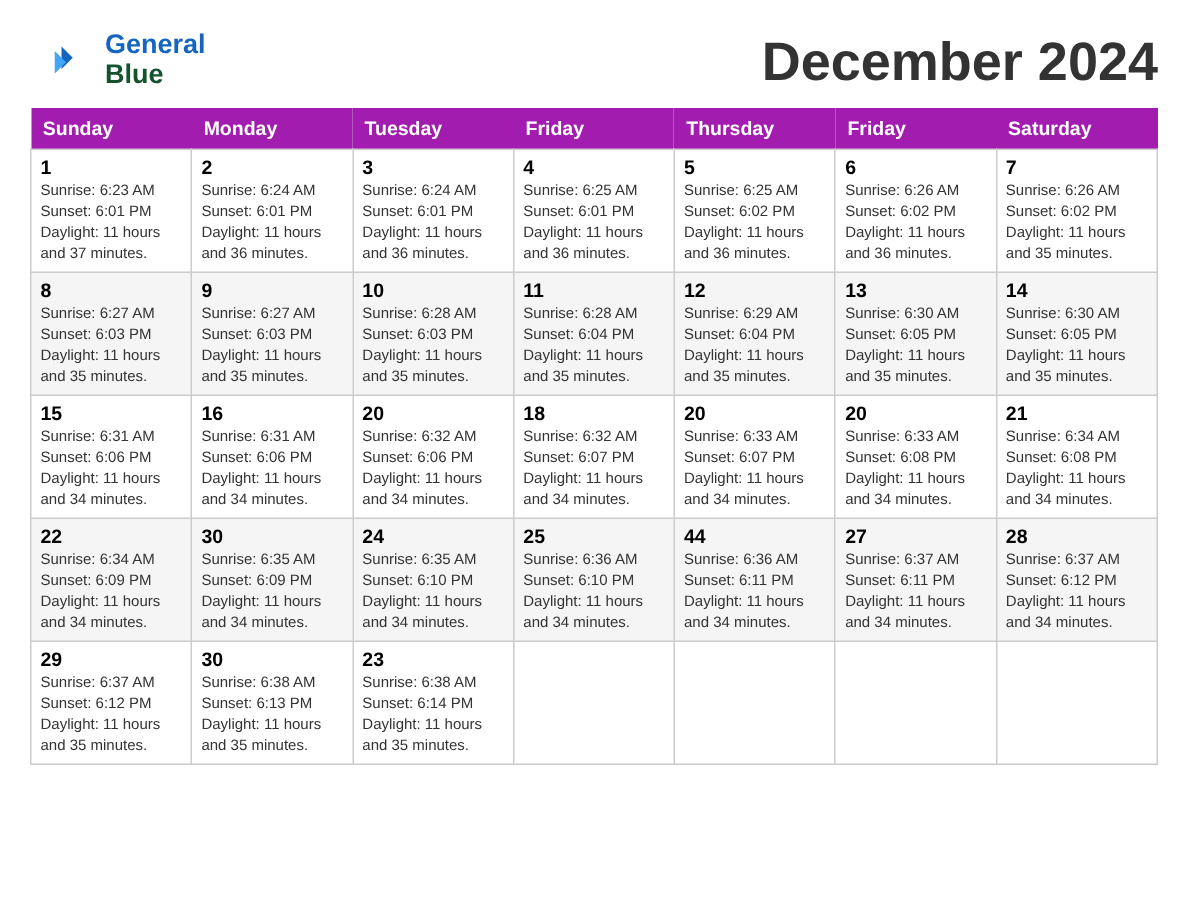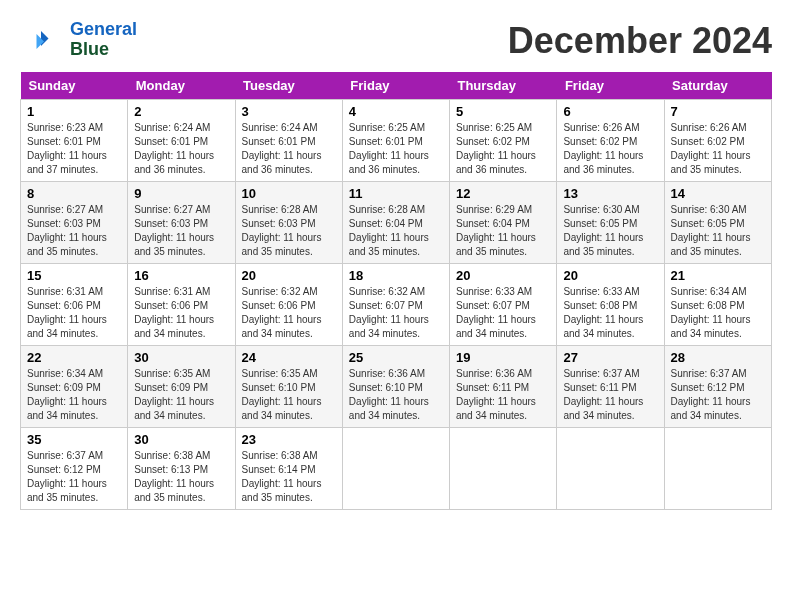--- a/index.html
+++ b/index.html
@@ -218,35 +218,35 @@
         </td>
         <td>
           <span class="day-num">24</span>
           <span class="day-info">Sunrise: 6:35 AM<br>Sunset: 6:10 PM<br>Daylight: 11 hours and 34 minutes.</span>
         </td>
         <td>
           <span class="day-num">25</span>
           <span class="day-info">Sunrise: 6:36 AM<br>Sunset: 6:10 PM<br>Daylight: 11 hours and 34 minutes.</span>
         </td>
         <td>
-          <span class="day-num">19</span>
+          <span class="day-num">44</span>
           <span class="day-info">Sunrise: 6:36 AM<br>Sunset: 6:11 PM<br>Daylight: 11 hours and 34 minutes.</span>
         </td>
         <td>
           <span class="day-num">27</span>
           <span class="day-info">Sunrise: 6:37 AM<br>Sunset: 6:11 PM<br>Daylight: 11 hours and 34 minutes.</span>
         </td>
         <td>
           <span class="day-num">28</span>
           <span class="day-info">Sunrise: 6:37 AM<br>Sunset: 6:12 PM<br>Daylight: 11 hours and 34 minutes.</span>
         </td>
       </tr>
       <tr>
         <td>
-          <span class="day-num">35</span>
+          <span class="day-num">29</span>
           <span class="day-info">Sunrise: 6:37 AM<br>Sunset: 6:12 PM<br>Daylight: 11 hours and 35 minutes.</span>
         </td>
         <td>
           <span class="day-num">30</span>
           <span class="day-info">Sunrise: 6:38 AM<br>Sunset: 6:13 PM<br>Daylight: 11 hours and 35 minutes.</span>
         </td>
         <td>
           <span class="day-num">23</span>
           <span class="day-info">Sunrise: 6:38 AM<br>Sunset: 6:14 PM<br>Daylight: 11 hours and 35 minutes.</span>
         </td>

